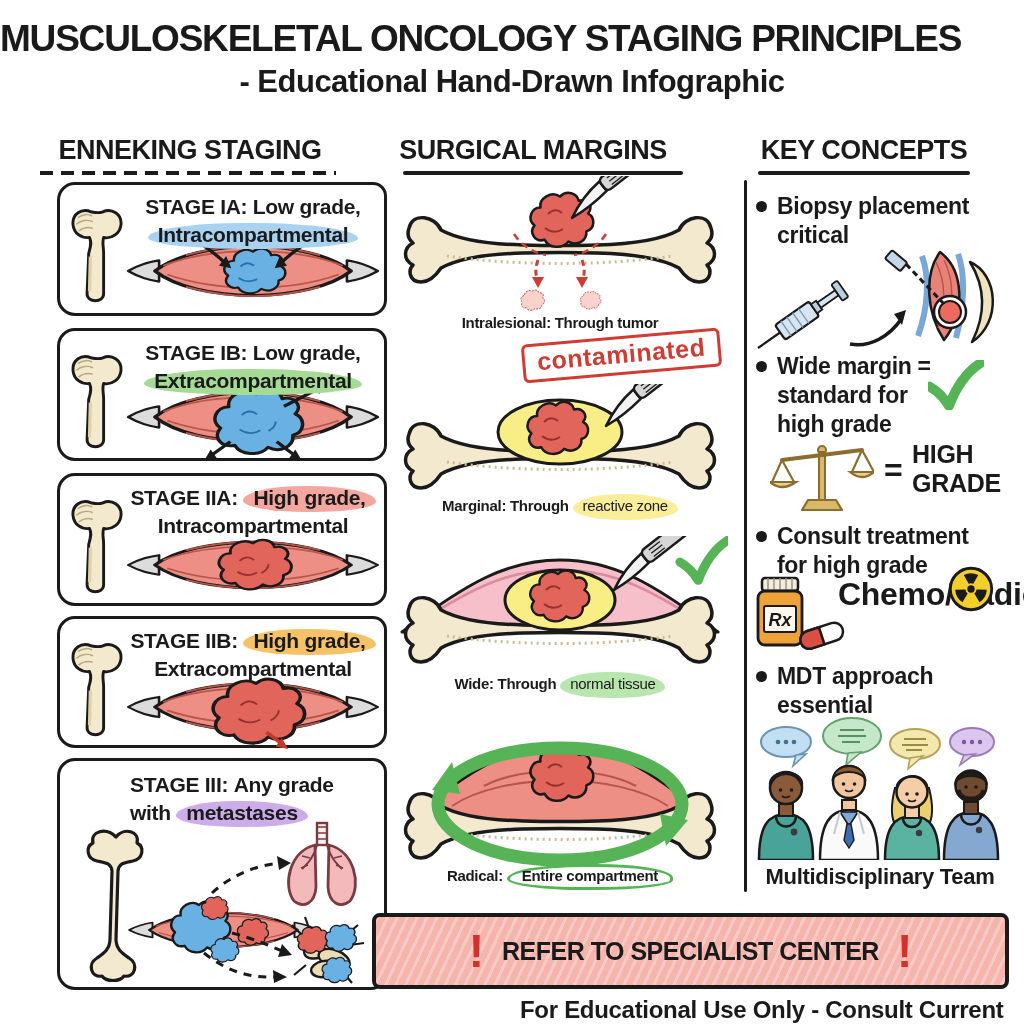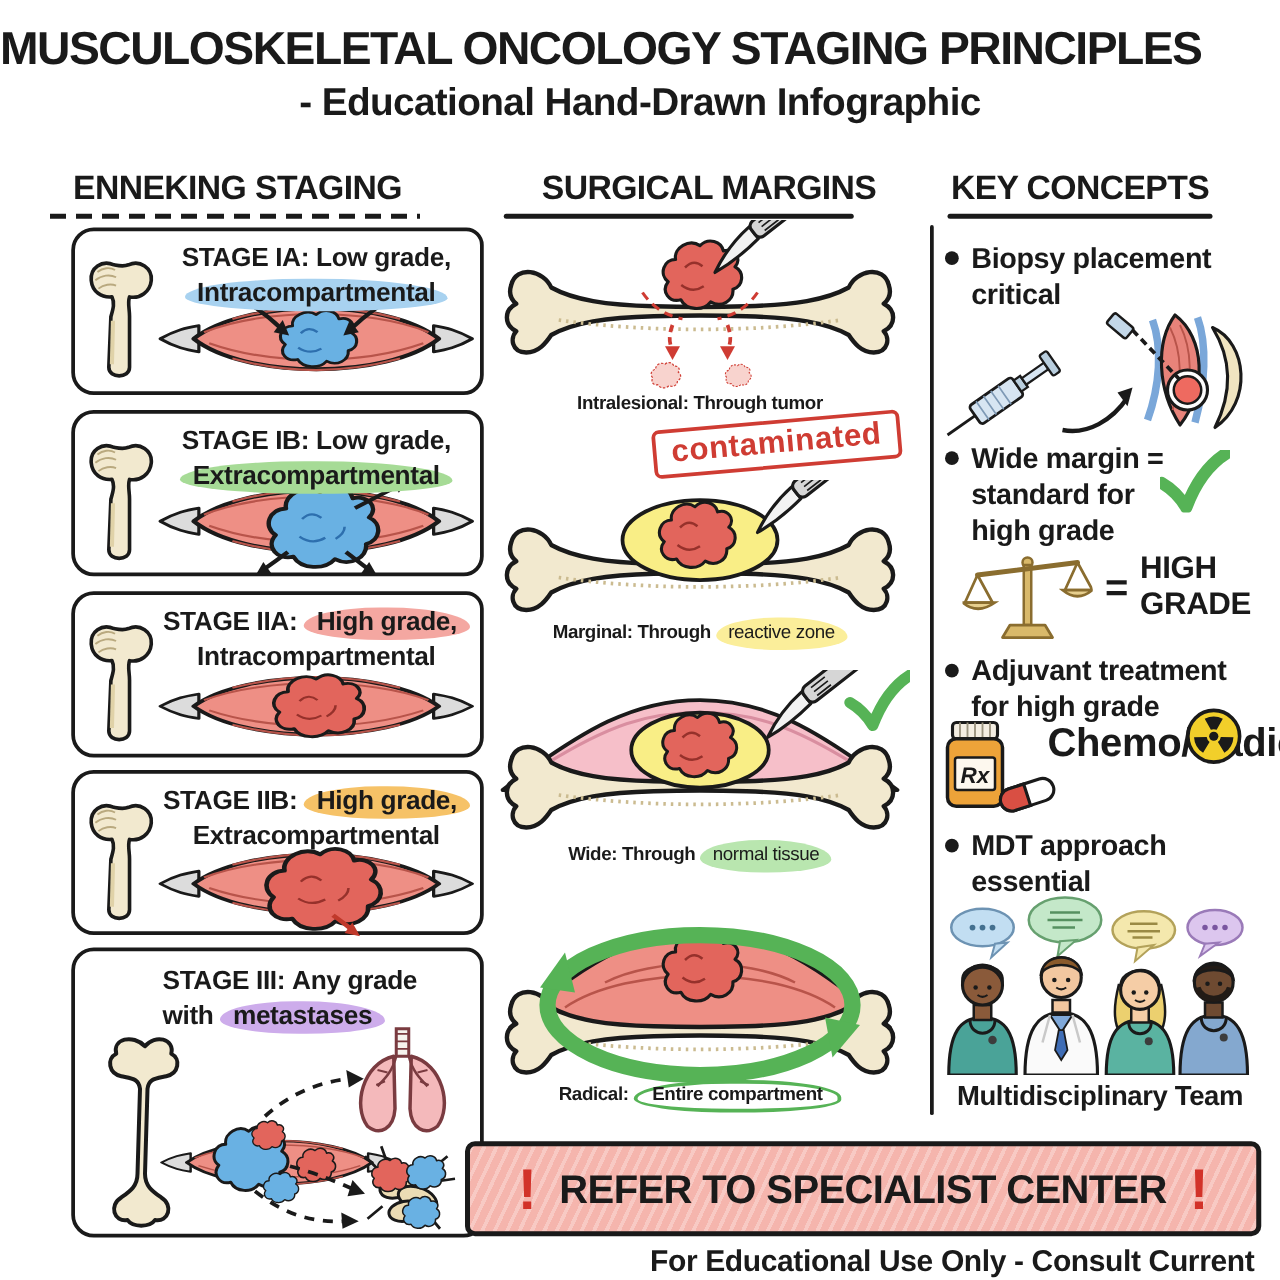--- a/index.html
+++ b/index.html
@@ -22,21 +22,21 @@
   .stamp{position:absolute;font-size:25px;font-weight:800;border:3.5px solid #cf3c33;color:#cf3c33;
          padding:1px 12px 3px;border-radius:6px;transform:rotate(-5deg);letter-spacing:0.5px;background:rgba(255,255,255,.85);z-index:4;}
   .bullet-row{position:absolute;left:756px;width:256px;display:flex;gap:10px;}
   .bullet-dot{width:11px;height:11px;border-radius:50%;background:#1a1a1a;margin-top:9px;flex:none;}
   .bullet-text{font-size:23px;font-weight:800;line-height:29px;letter-spacing:-0.3px;}
   .grade-label{font-size:25px;font-weight:800;line-height:29px;letter-spacing:-0.3px;}
   .caption{font-size:22px;font-weight:800;letter-spacing:-0.3px;}
   .banner{position:absolute;left:372px;top:913px;width:637px;height:76px;box-sizing:border-box;
           border:4px solid #1a1a1a;border-radius:8px;display:flex;align-items:center;justify-content:center;gap:18px;
           background-image:repeating-linear-gradient(115deg,rgba(255,255,255,0.28) 0 3px,transparent 3px 9px);}
-  .banner-text{font-size:32px;font-weight:800;letter-spacing:-0.5px;white-space:nowrap;}
+  .banner-text{font-size:25px;font-weight:800;letter-spacing:-0.5px;white-space:nowrap;}
   .bang{font-size:46px;font-weight:900;line-height:1;}
   .footer{position:absolute;left:520px;width:496px;top:996px;text-align:left;font-size:24px;font-weight:700;letter-spacing:-0.3px;}
   .divider{position:absolute;left:744px;top:180px;width:3px;height:712px;background:#1a1a1a;border-radius:2px;}
   svg{display:block;}
 </style>
 </head>
 <body>
 
 <div id="canvas">
 
@@ -73,21 +73,21 @@
         <rect x="107" y="-11" width="8" height="22" rx="2" fill="#b9cede" stroke="#1a1a1a" stroke-width="2"></rect>
       </g>
     </defs>
   </svg>
 
   <div class="abs center title" style="left:0;top:18px;width:825px;">MUSCULOSKELETAL ONCOLOGY STAGING PRINCIPLES</div>
   <div class="abs center subtitle" style="left:0;top:64px;width:1024px;">- Educational Hand-Drawn Infographic</div>
 
   <div class="abs center col-header" style="left:30px;top:135px;width:320px;">ENNEKING STAGING</div>
   <div class="abs u-dash" style="left:40px;top:171px;width:296px;"></div>
-  <div class="abs center col-header" style="left:401px;top:135px;width:300px;text-align:right;">SURGICAL MARGINS</div>
+  <div class="abs center col-header" style="left:383px;top:135px;width:300px;">SURGICAL MARGINS</div>
   <div class="abs u-solid" style="left:403px;top:171px;width:280px;"></div>
   <div class="abs center col-header" style="left:752px;top:135px;width:224px;">KEY CONCEPTS</div>
   <div class="abs u-solid" style="left:758px;top:171px;width:212px;"></div>
 
   <div class="divider"></div>
 
   <div class="stage-box" style="top:182px;height:134px;">
     <svg class="abs" style="left:8px;top:20px;" width="58" height="104" viewBox="0 0 70 125">
         <use href="#femur"></use>
       </svg>
@@ -301,21 +301,21 @@
   </svg>
   <div class="abs" style="left:884px;top:452px;font-size:32px;font-weight:800;">=</div>
   <div class="abs grade-label" style="left:912px;top:440px;">
     <div>HIGH</div>
     <div>GRADE</div>
   </div>
 
   <div class="bullet-row" style="top:522px;">
     <div class="bullet-dot"></div>
     <div class="bullet-text">
-      <div>Adjuvant treatment</div>
+      <div>Consult treatment</div>
       <div>for high grade</div>
     </div>
   </div>
   <svg class="abs" style="left:754px;top:576px;" width="92" height="86" viewBox="0 0 92 86">
     <g>
       <rect x="8" y="2" width="36" height="13" rx="3" fill="#f3ede1" stroke="#1a1a1a" stroke-width="2.5"></rect>
       <path d="M14 2 V15 M20 2 V15 M26 2 V15 M32 2 V15 M38 2 V15" stroke="#9a937f" stroke-width="1.5"></path>
       <rect x="4" y="15" width="44" height="54" rx="7" fill="#eda339" stroke="#1a1a1a" stroke-width="2.8"></rect>
       <rect x="10" y="30" width="32" height="26" rx="2" fill="#fdf8ee" stroke="#1a1a1a" stroke-width="2"></rect>
       <text x="26" y="50" text-anchor="middle" font-size="18" font-weight="bold" font-style="italic" fill="#1a1a1a">Rx</text>

